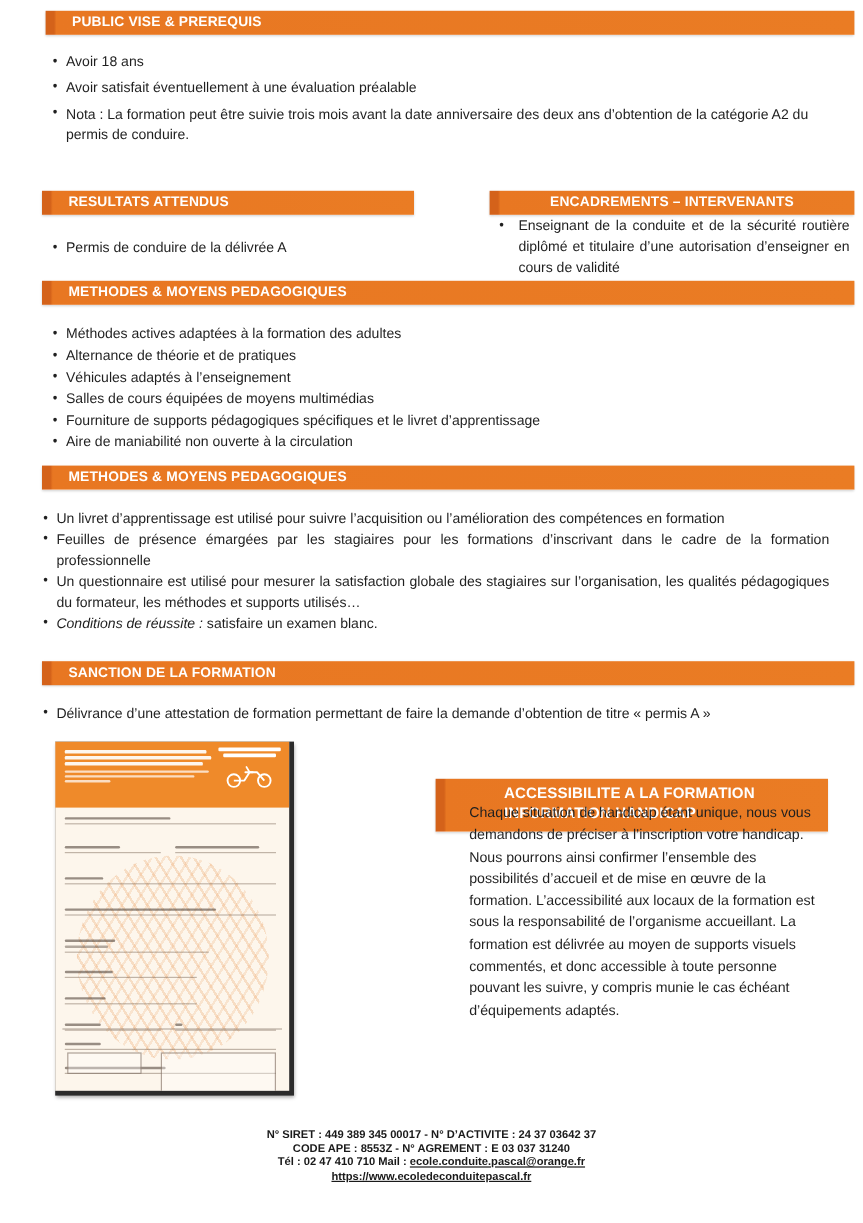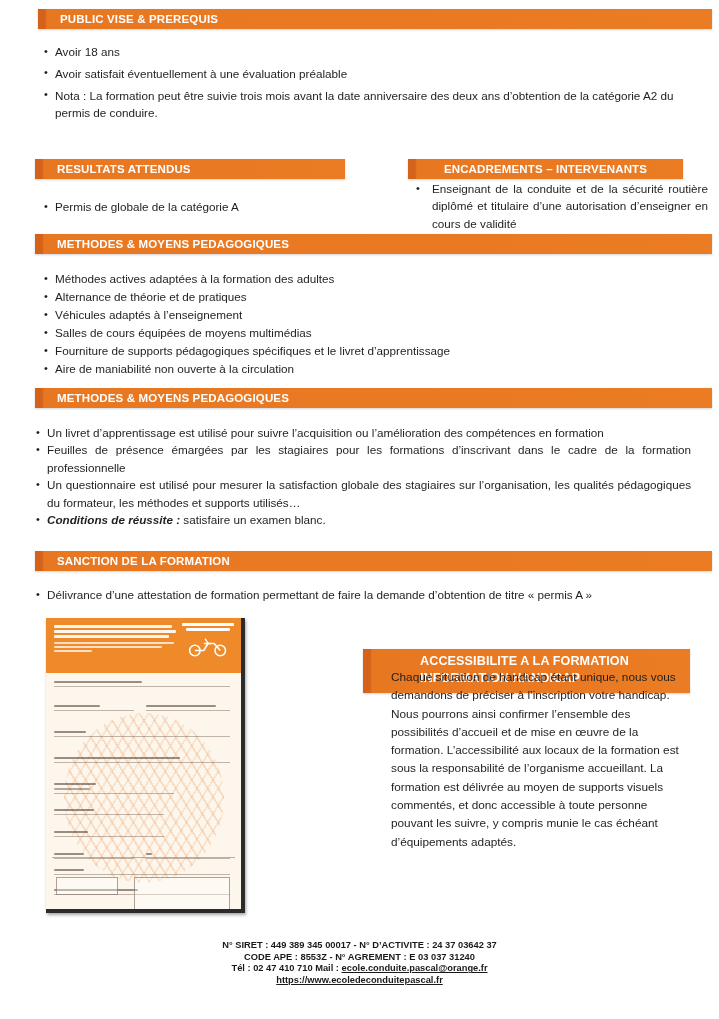--- a/index.html
+++ b/index.html
@@ -65,21 +65,21 @@
     content: "\2022";
     position: absolute;
     left: 0;
     top: -0.5px;
     font-size: 11px;
     color: #1f1f1f;
   }
   ul.bullets.spaced > li { margin-bottom: 4.5px; }
   ul.bullets.tight > li { margin-bottom: 0.6px; }
   .just { text-align: justify; }
-  .it { font-style: italic; font-weight: bold; }
+  .it { font-style: italic; font-weight: normal; }
 
   
   ul.bullets.hang > li {
     padding-left: 24px;
     text-align: justify;
   }
   ul.bullets.hang > li::before {
     left: 8px;
     top: -0.5px;
   }
@@ -224,25 +224,25 @@
       <li>Nota : La formation peut être suivie trois mois avant la date anniversaire des deux ans d’obtention de la catégorie A2 du permis de conduire.</li>
     </ul>
   </div>
 
   <div class="bar left-align" style="left:35px; top:159px; width:310px;">
     <span class="bar-label">RESULTATS ATTENDUS</span>
   </div>
 
   <div class="body-text" style="left:44px; top:198px; width:300px;">
     <ul class="bullets">
-      <li>Permis de globale de la catégorie A</li>
-    </ul>
-  </div>
-
-  <div class="bar center-align" style="left:408px; top:159px; width:275px;">
+      <li>Permis de conduire de la délivrée A</li>
+    </ul>
+  </div>
+
+  <div class="bar center-align" style="left:408px; top:159px; width:304px;">
     <span class="bar-label">ENCADREMENTS – INTERVENANTS</span>
   </div>
 
   <div class="body-text" style="left:408px; top:180px; width:300px;">
     <ul class="bullets hang">
       <li>Enseignant de la conduite et de la sécurité routière diplômé et titulaire d’une autorisation d’enseigner en cours de validité</li>
     </ul>
   </div>
 
   <div class="bar left-align" style="left:35px; top:234px; width:677px;">

